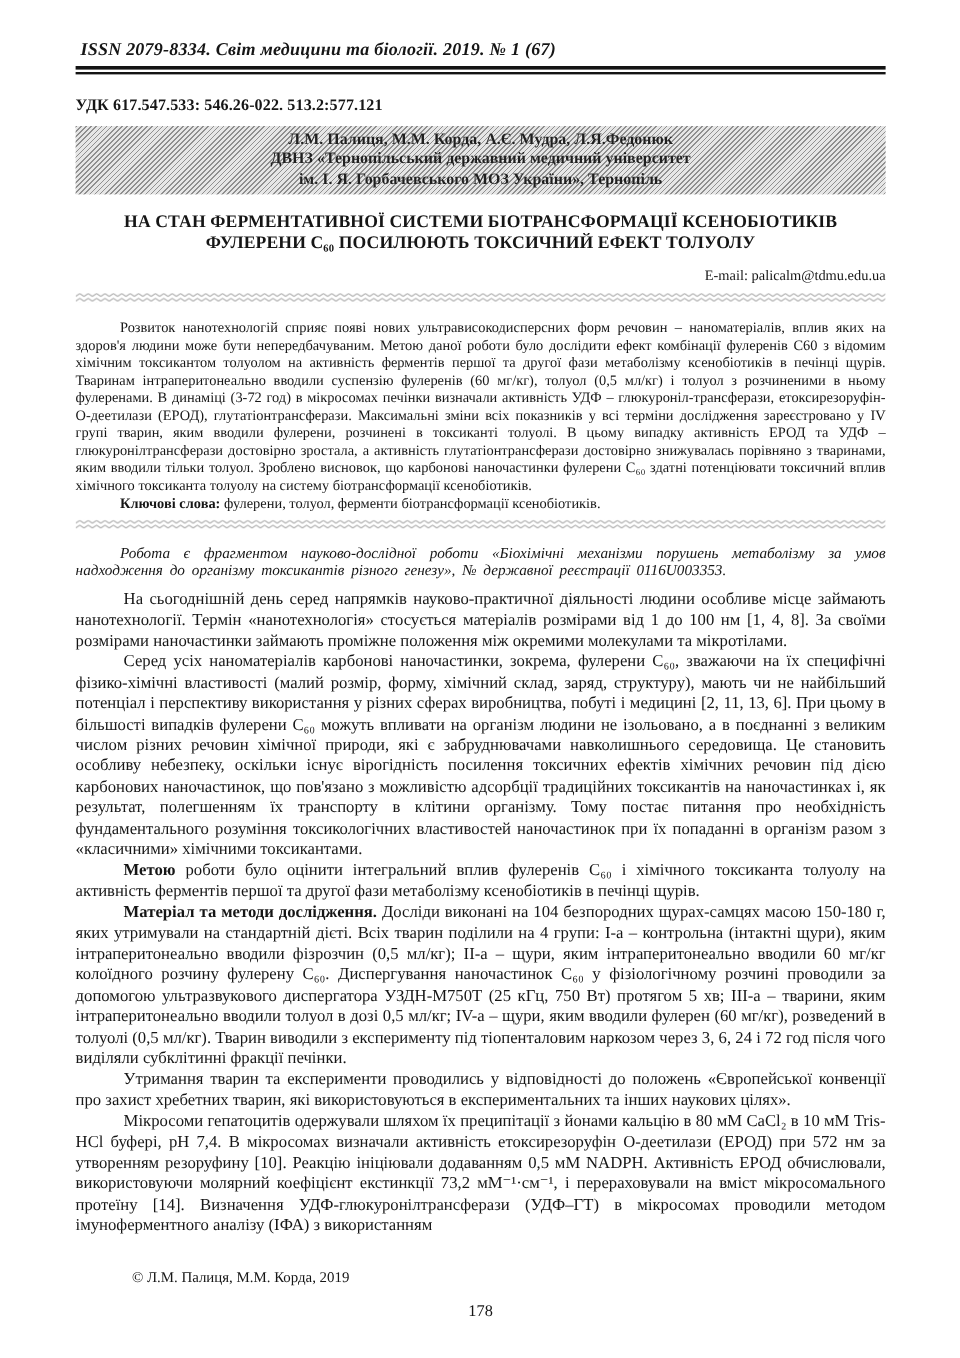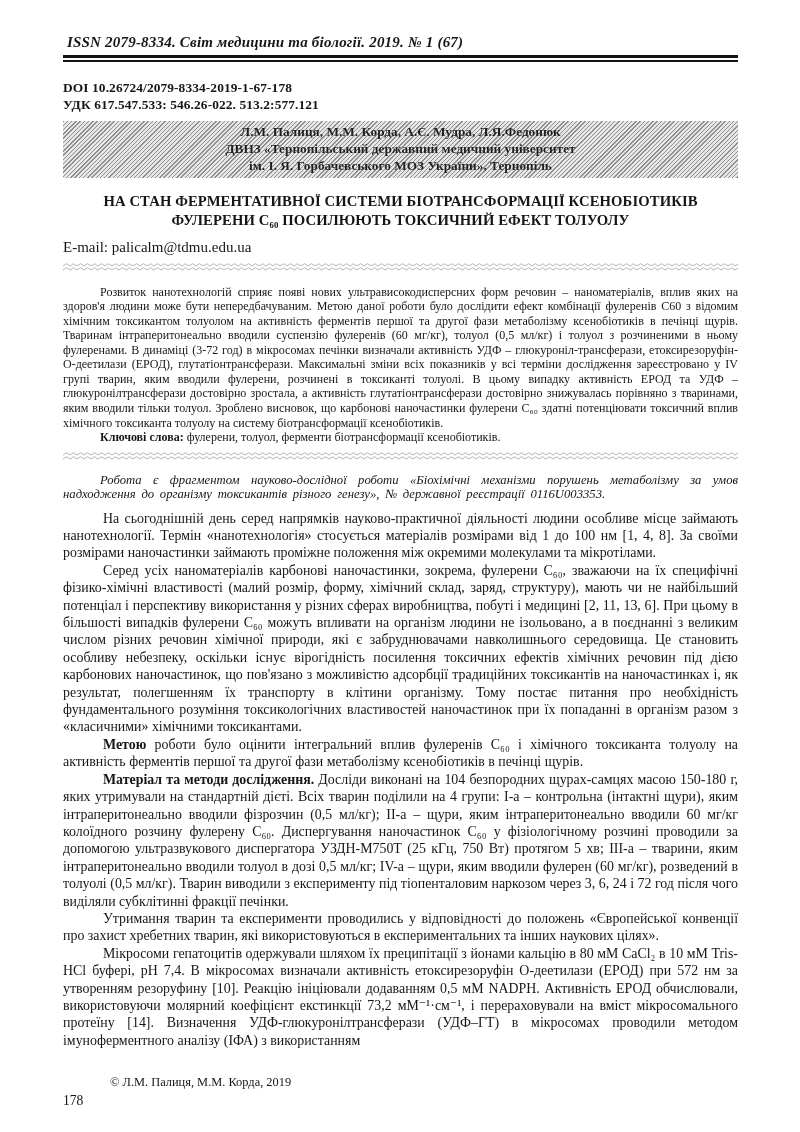--- a/index.html
+++ b/index.html
@@ -57,22 +57,22 @@
   .article-title {
     margin-top: 14px;
     text-align: center;
     font-weight: bold;
     font-size: 14.7px;
     line-height: 18.6px;
     letter-spacing: 0.1px;
   }
   .email-line {
     margin-top: 9px;
-    text-align: left;
-    font-size: 15px;
+    text-align: right;
+    font-size: 12px;
   }
   .wavy-sep {
     margin-top: 7px;
     height: 8px;
     line-height: 0;
   }
   .abstract-block {
     margin-top: 14px;
     font-size: 12px;
     line-height: 14.55px;
@@ -94,34 +94,34 @@
     text-align: justify;
   }
   .body-block p { margin: 0; text-indent: 40px; }
   .lead { font-weight: bold; }
   .footer-block { margin-top: 26px; }
   .copyright-line {
     margin-left: 47px;
     font-size: 12.4px;
   }
   .page-number {
+    text-align: center;
     font-size: 13.6px;
-    margin-top: 3px;
+    margin-top: 13px;
   }
 </style>
 </head>
 <body>
 
 <div class="page">
 
   <div class="issn-line">ISSN 2079-8334. Світ медицини та біології. 2019. № 1 (67)</div>
   <div class="double-rule"></div>
 
   <div class="meta-block">
-    <div>DOI 10.26724/2079-8334-2019-1-67-178</div>
     <div>УДК 617.547.533: 546.26-022. 513.2:577.121</div>
   </div>
 
   <div class="authors-band">
     <div>Л.М. Палиця, М.М. Корда, А.Є. Мудра, Л.Я.Федонюк</div>
     <div>ДВНЗ «Тернопільський державний медичний університет</div>
     <div>ім. І. Я. Горбачевського МОЗ України», Тернопіль</div>
   </div>
 
   <div class="article-title">

